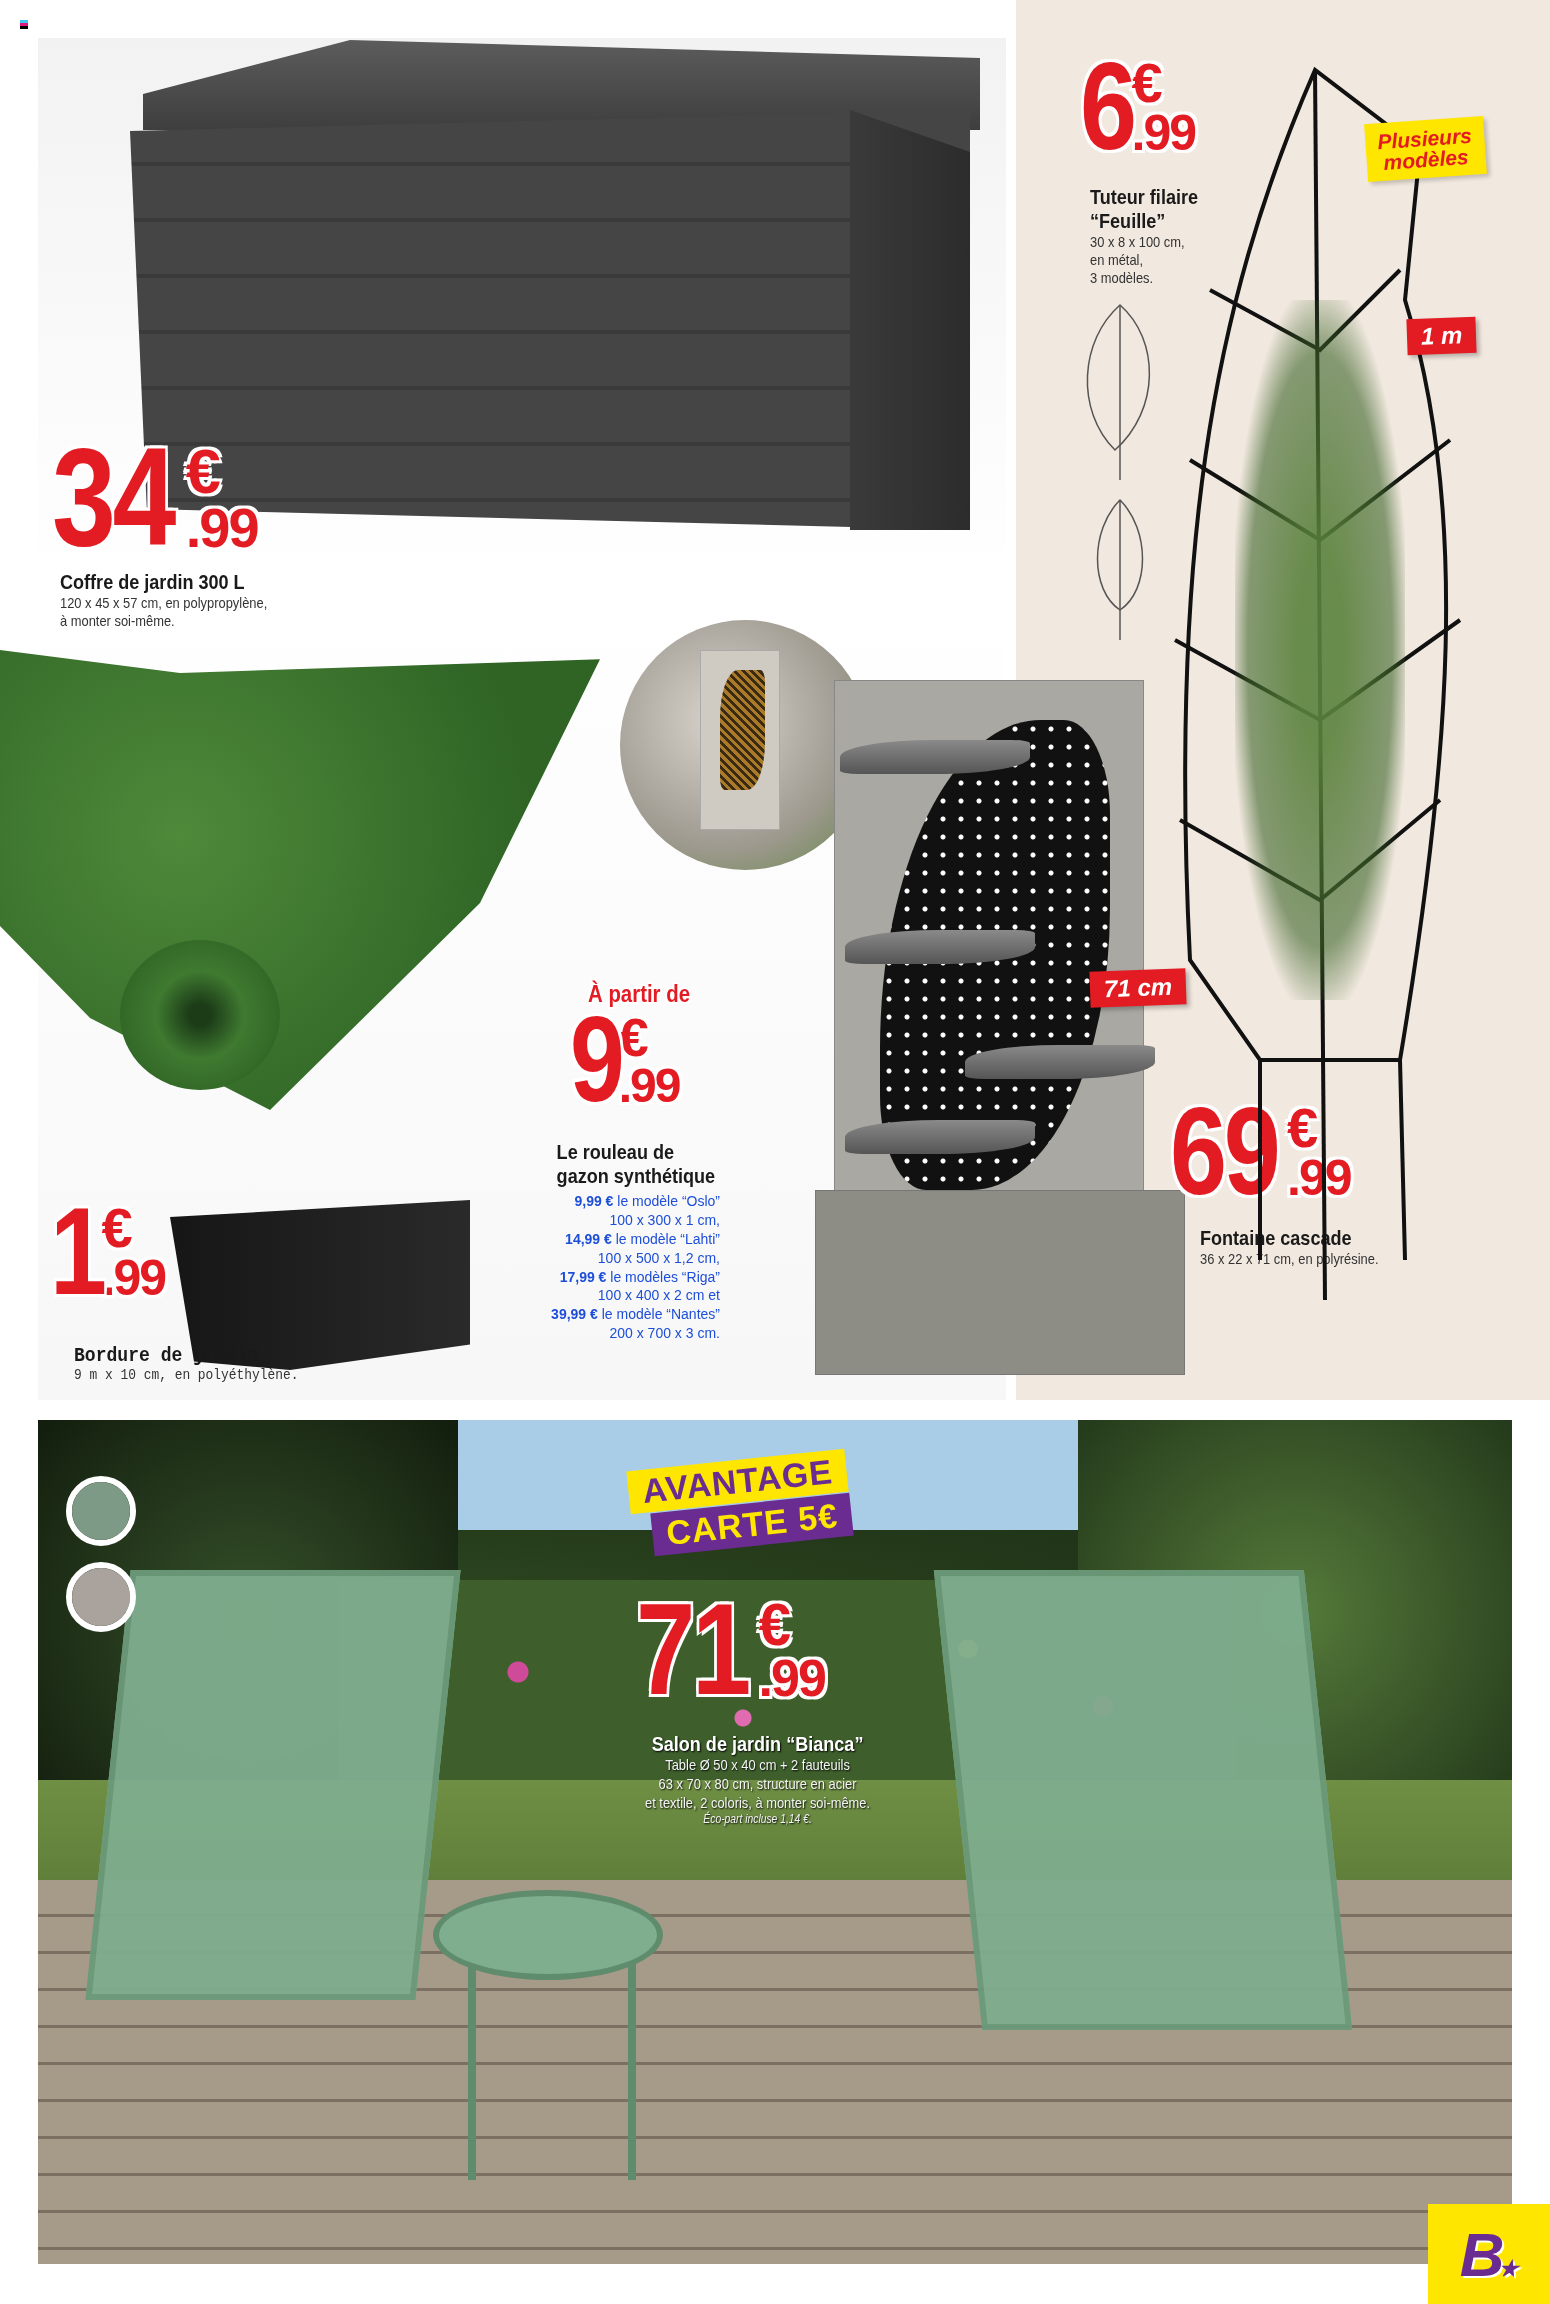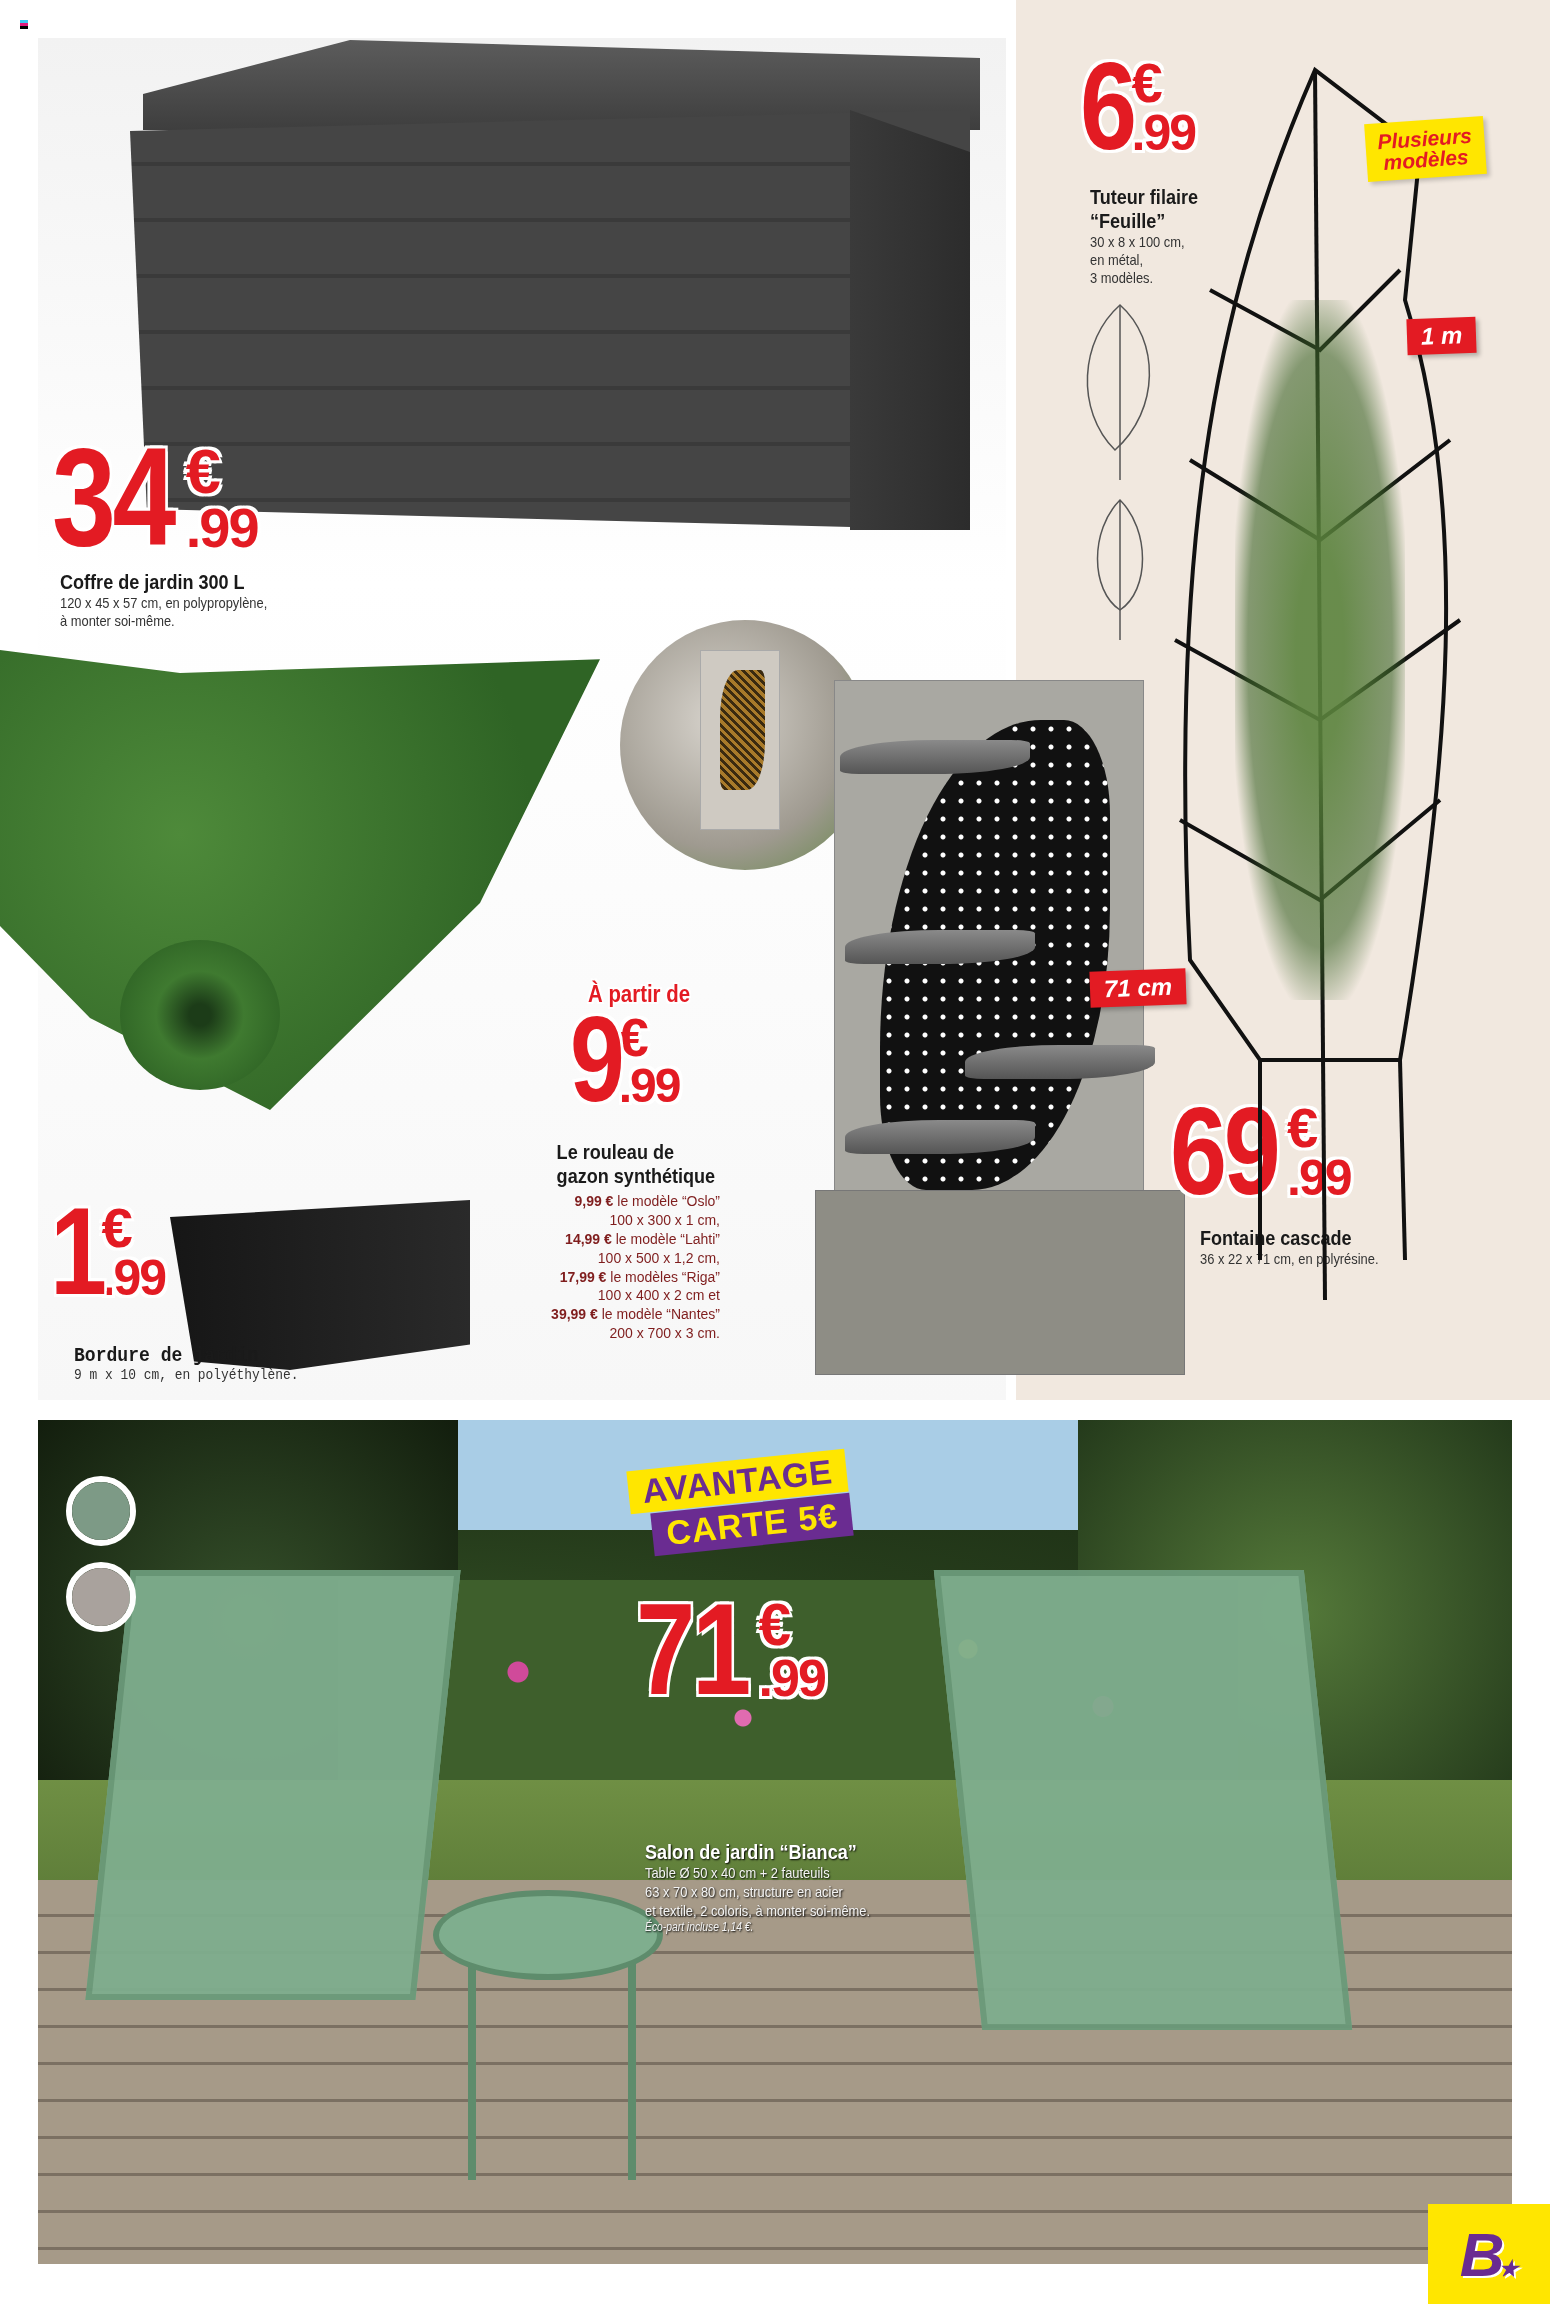--- a/index.html
+++ b/index.html
@@ -119,21 +119,21 @@
   <span class="int">9</span>
   <span class="side">
     <span class="eur">€</span>
     <span class="dec">.99</span>
   </span>
 </div>
 <div class="abs" style="left:530px; top:1140px; width:190px; text-align:left;">
   <div class="title" style="transform-origin:right;">Le rouleau de</div>
   <div class="title" style="transform-origin:right;">gazon synthétique</div>
 </div>
-<div class="abs" style="left:510px; top:1192px; width:210px; text-align:right; font-size:14px; line-height:1.35; color:#7f1d1d;">
+<div class="abs" style="left:510px; top:1192px; width:210px; text-align:right; font-size:14px; line-height:1.35; color:#1d4ed8;">
   <div><b>9,99 €</b> <span>le modèle “Oslo”</span></div>
   <div>100 x 300 x 1 cm,</div>
   <div><b>14,99 €</b> <span>le modèle “Lahti”</span></div>
   <div>100 x 500 x 1,2 cm,</div>
   <div><b>17,99 €</b> <span>le modèles “Riga”</span></div>
   <div>100 x 400 x 2 cm et</div>
   <div><b>39,99 €</b> <span>le modèle “Nantes”</span></div>
   <div>200 x 700 x 3 cm.</div>
 </div>
 
@@ -246,21 +246,21 @@
   <div class="av2">CARTE 5€</div>
 </div>
 
 <div class="abs price" style="left:636px; top:1596px; font-size:130px;">
   <span class="int">71</span>
   <span class="side">
     <span class="eur">€</span>
     <span class="dec">.99</span>
   </span>
 </div>
-<div class="abs" style="left:645px; top:1840px;">
+<div class="abs" style="left:645px; top:1732px;text-align:center;">
   <div class="photo-title">Salon de jardin “Bianca”</div>
   <div class="photo-desc">Table Ø 50 x 40 cm + 2 fauteuils</div>
   <div class="photo-desc">63 x 70 x 80 cm, structure en acier</div>
   <div class="photo-desc">et textile, 2 coloris, à monter soi-même.</div>
   <div class="photo-eco">Éco-part incluse 1,14 €.</div>
 </div>
 
 <div class="abs logo">
   <span>B</span>
   <span class="star">★</span>

